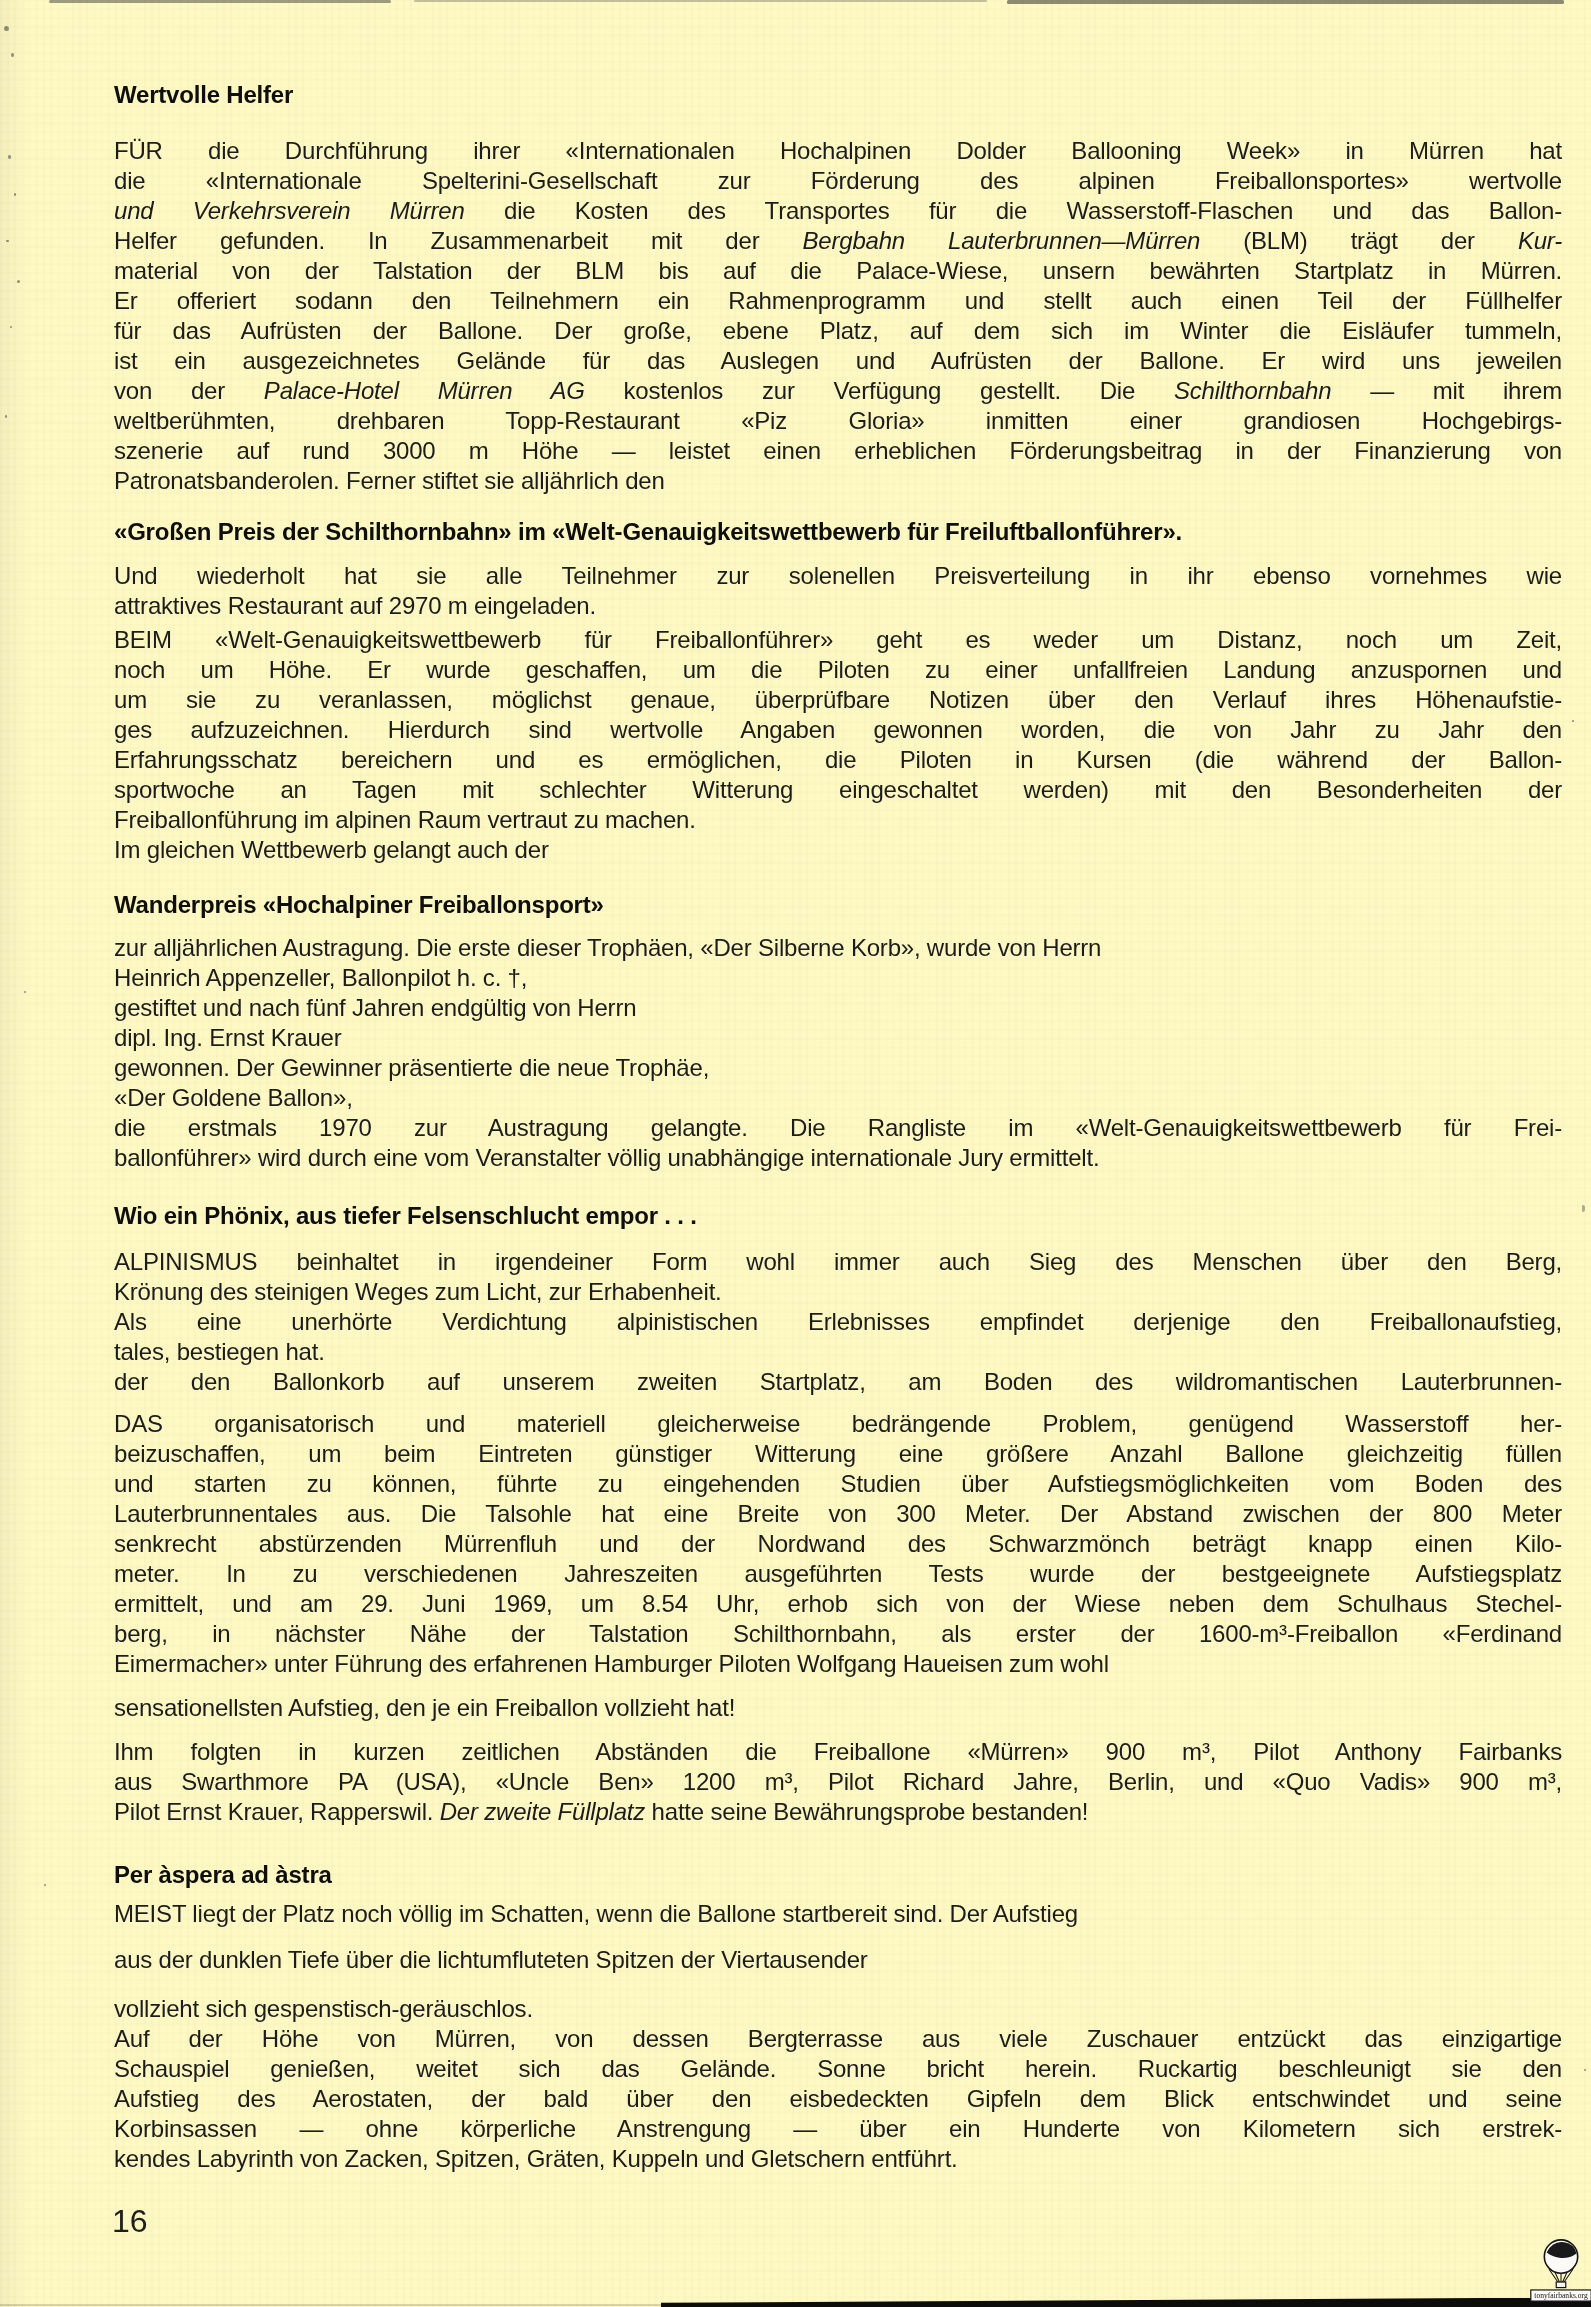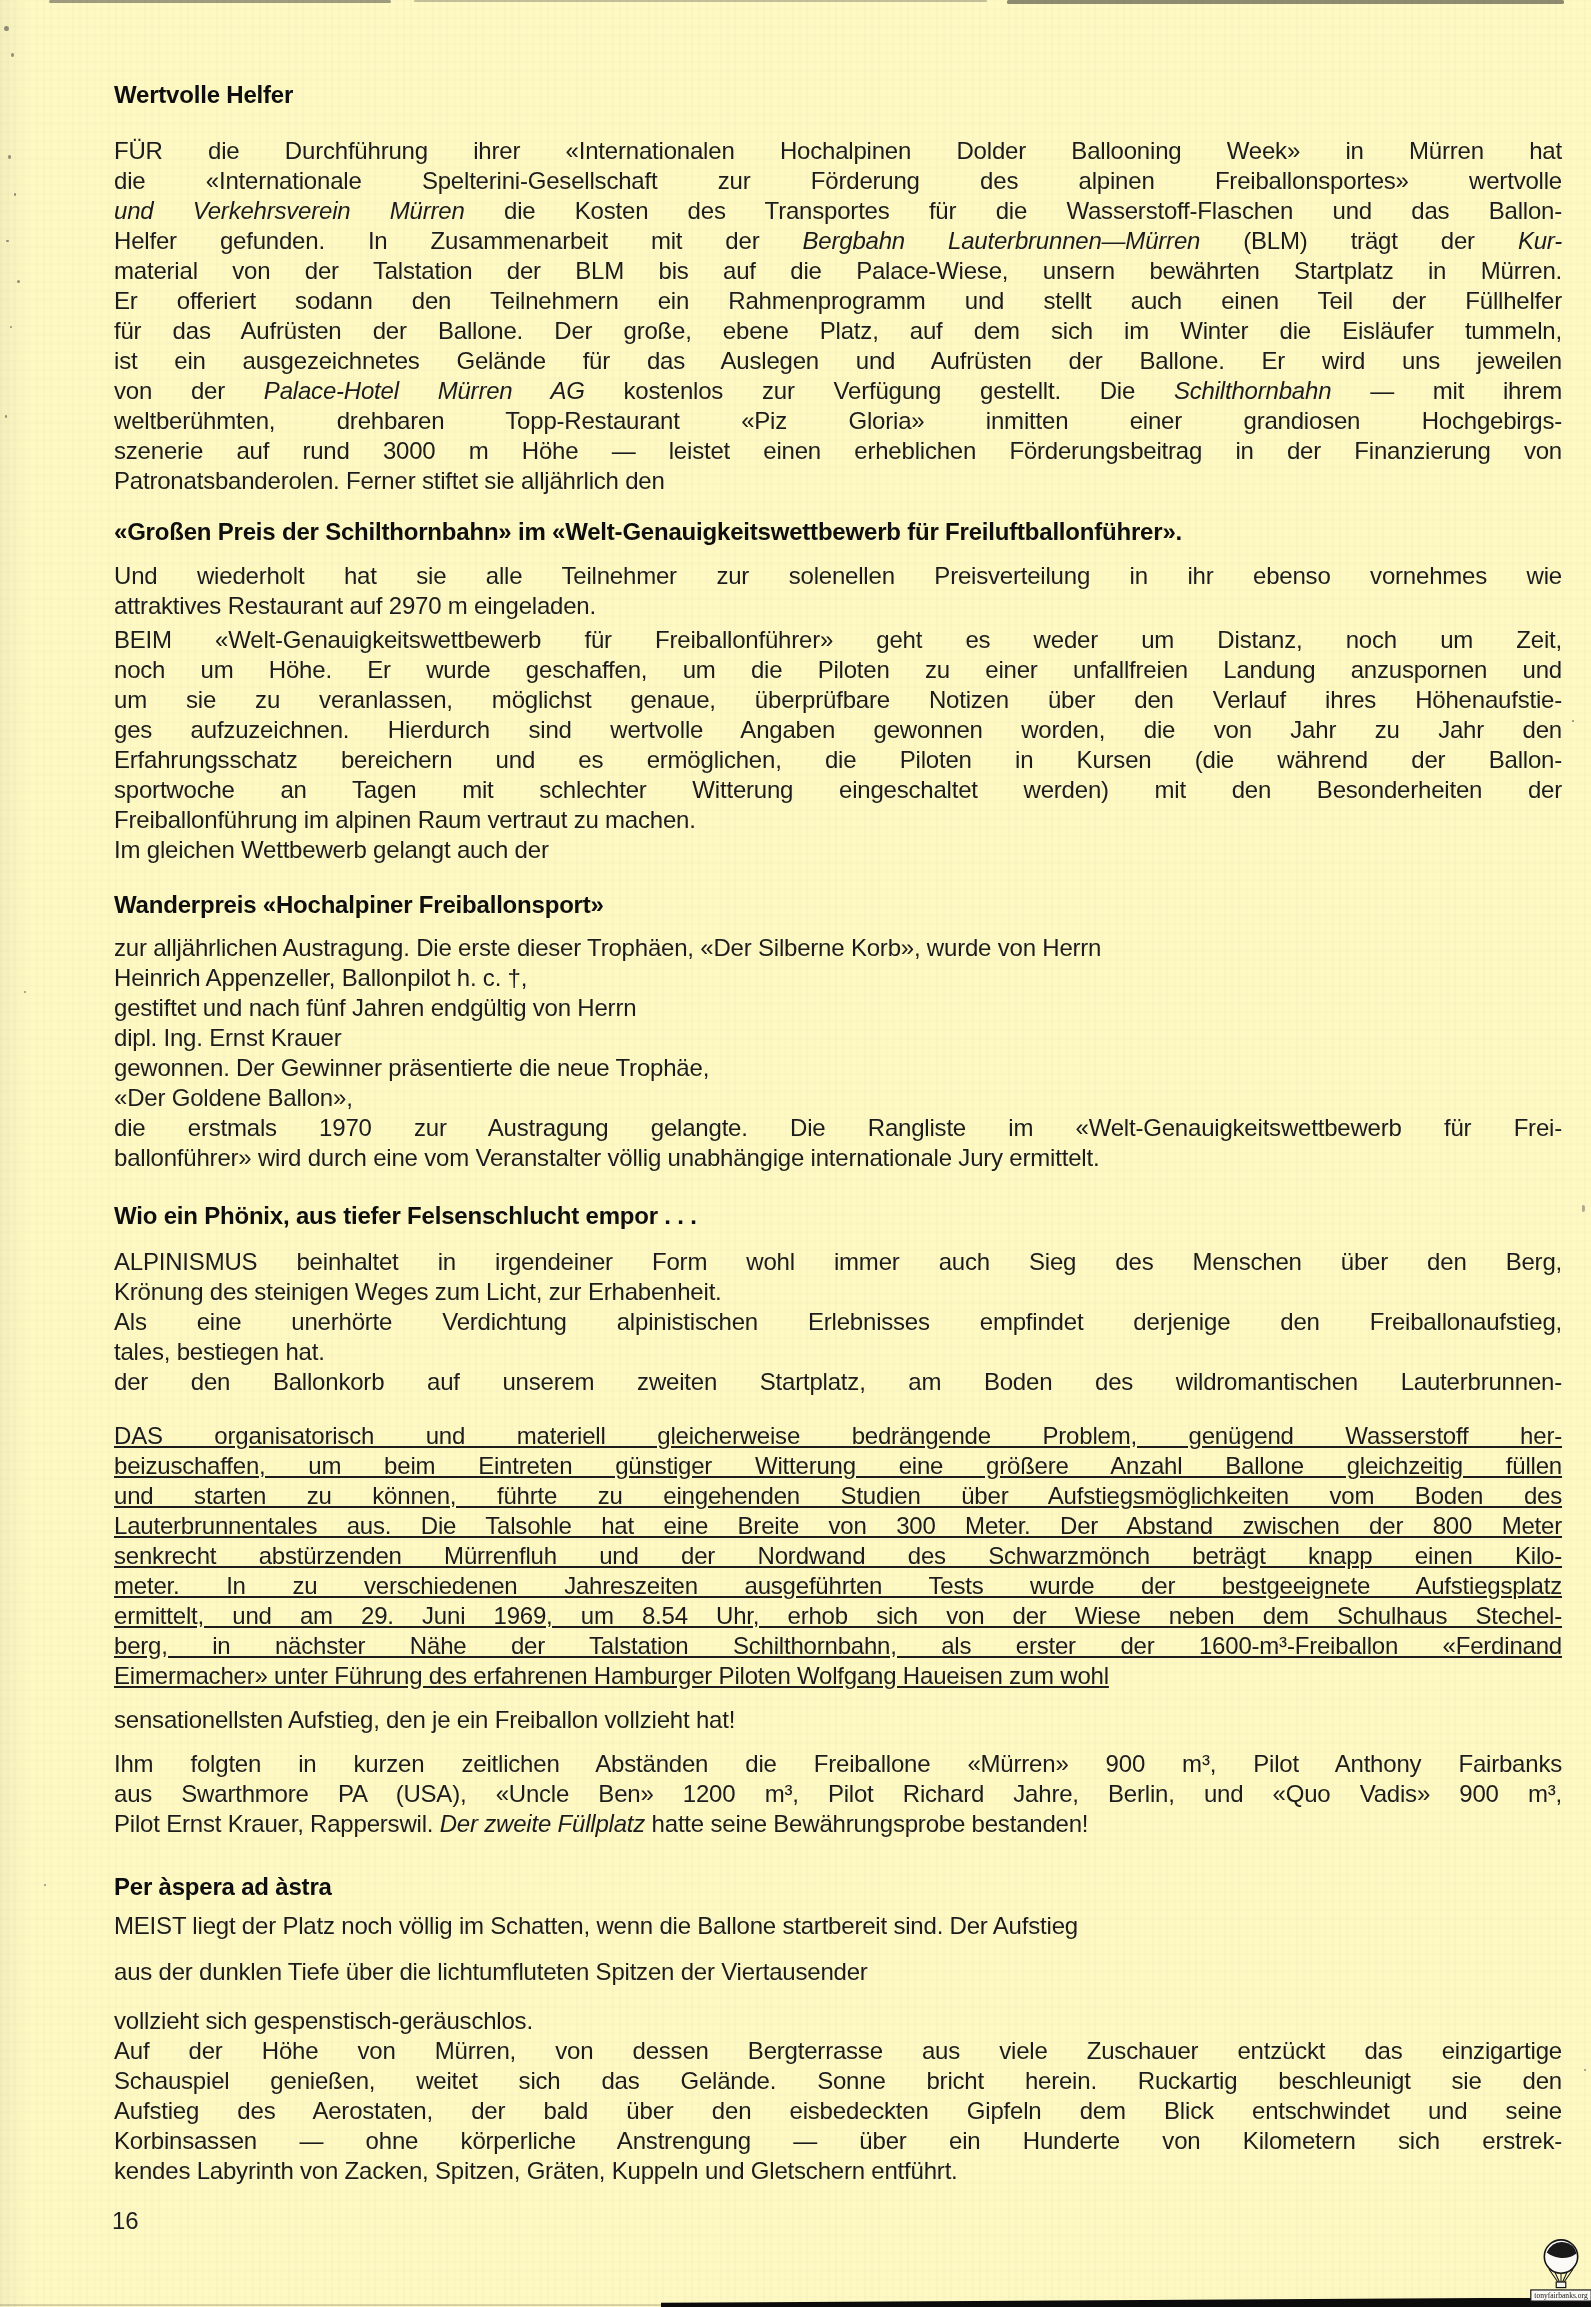--- a/index.html
+++ b/index.html
@@ -22,21 +22,21 @@
   .col {
     position:absolute; left:114px; top:80px; width:1448px;
     color:#1c1c1c; font-size:24px; line-height:30px; letter-spacing:-0.2px;
   }
   .hd { font-weight:bold; color:#0e0e0e; }
   .line { overflow:hidden; }
   .line.j { text-align:justify; text-align-last:justify; }
   i { font-style:italic; }
   .pagenum {
     position:absolute; left:112px; top:2206px;
-    font-size:24px; line-height:30px; color:#1f1f1f;
+    font-size:32px; line-height:30px; color:#1f1f1f;
   }
   .stamp { position:absolute; left:1530px; top:2235px; width:62px; height:67px; }
   
   .art { position:absolute; pointer-events:none; }
   .topedge1 { left:49px;  top:0; width:342px;  height:3.2px; background:#2a2a2a; opacity:.45; border-radius:1.6px; }
   .topedge2 { left:414px; top:0; width:573px;  height:2.4px; background:#2a2a2a; opacity:.28; border-radius:1.6px; }
   .topedge3 { left:1007px;top:0; width:557px;  height:4px; background:#1d1d1d; opacity:.5;  border-radius:1.6px; }
   .botbar   { left:661px; bottom:0; width:931px; height:9.5px; background:#0c0c0c;
               clip-path:polygon(0 55%, 100% 0, 100% 100%, 0 100%); }
   .botfaint { left:0; bottom:0.8px; width:661px; height:2.4px; background:#000; opacity:.15; }
@@ -111,21 +111,21 @@
         <div class="line">ballonführer» wird durch eine vom Veranstalter völlig unabhängige internationale Jury ermittelt.</div>
       </div>
       <div class="hd" style="margin-top: 28px;">Wio ein Phönix, aus tiefer Felsenschlucht empor . . .</div>
       <div class="pa" style="margin-top: 16px;">
         <div class="line j">ALPINISMUS beinhaltet in irgendeiner Form wohl immer auch Sieg des Menschen über den Berg,</div>
         <div class="line">Krönung des steinigen Weges zum Licht, zur Erhabenheit.</div>
         <div class="line j">Als eine unerhörte Verdichtung alpinistischen Erlebnisses empfindet derjenige den Freiballonaufstieg,</div>
         <div class="line">tales, bestiegen hat.</div>
         <div class="line j">der den Ballonkorb auf unserem zweiten Startplatz, am Boden des wildromantischen Lauterbrunnen-</div>
       </div>
-      <div class="pa" style="margin-top: 24px; text-decoration: underline;">
+      <div class="pa" style="margin-top: 12px;">
         <div class="line j">DAS organisatorisch und materiell gleicherweise bedrängende Problem, genügend Wasserstoff her-</div>
         <div class="line j">beizuschaffen, um beim Eintreten günstiger Witterung eine größere Anzahl Ballone gleichzeitig füllen</div>
         <div class="line j">und starten zu können, führte zu eingehenden Studien über Aufstiegsmöglichkeiten vom Boden des</div>
         <div class="line j">Lauterbrunnentales aus. Die Talsohle hat eine Breite von 300 Meter. Der Abstand zwischen der 800 Meter</div>
         <div class="line j">senkrecht abstürzenden Mürrenfluh und der Nordwand des Schwarzmönch beträgt knapp einen Kilo-</div>
         <div class="line j">meter. In zu verschiedenen Jahreszeiten ausgeführten Tests wurde der bestgeeignete Aufstiegsplatz</div>
         <div class="line j">ermittelt, und am 29. Juni 1969, um 8.54 Uhr, erhob sich von der Wiese neben dem Schulhaus Stechel-</div>
         <div class="line j">berg, in nächster Nähe der Talstation Schilthornbahn, als erster der 1600-m³-Freiballon «Ferdinand</div>
         <div class="line">Eimermacher» unter Führung des erfahrenen Hamburger Piloten Wolfgang Haueisen zum wohl</div>
       </div>

